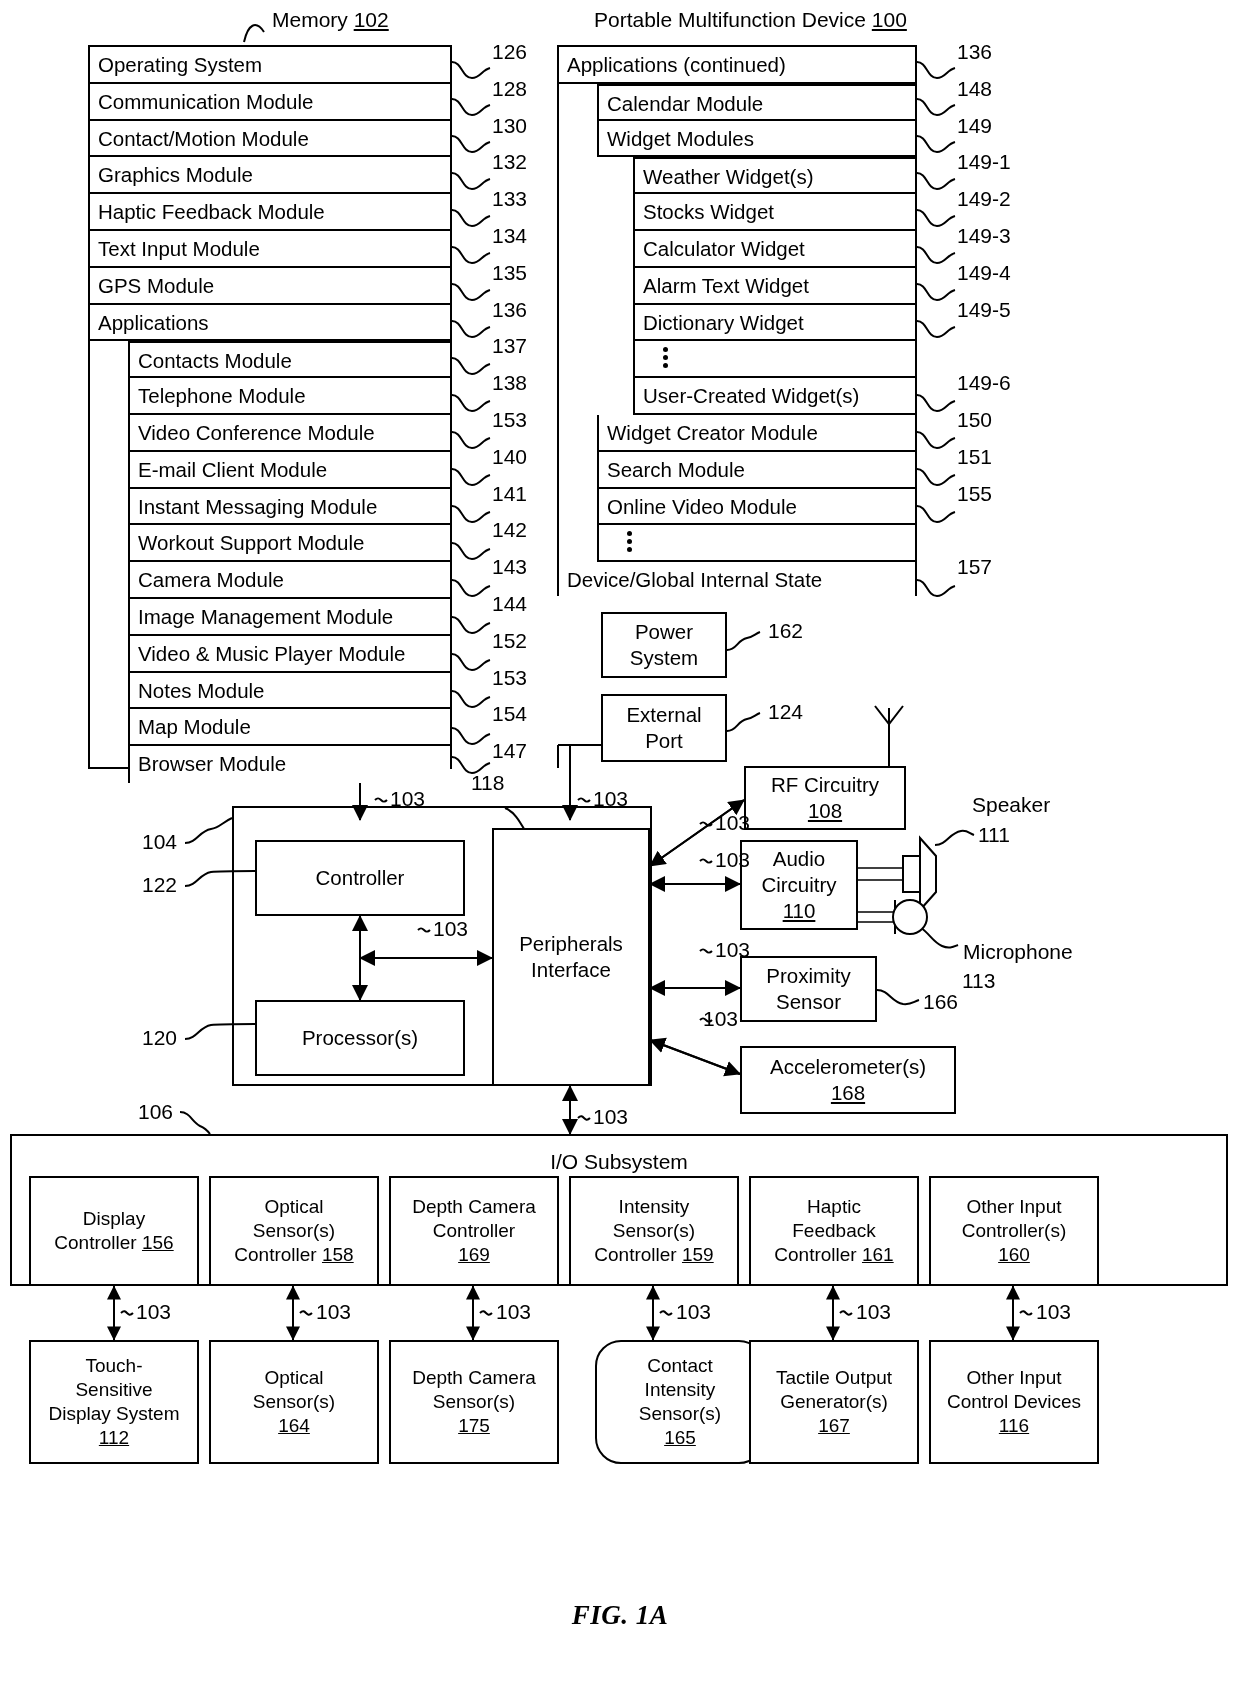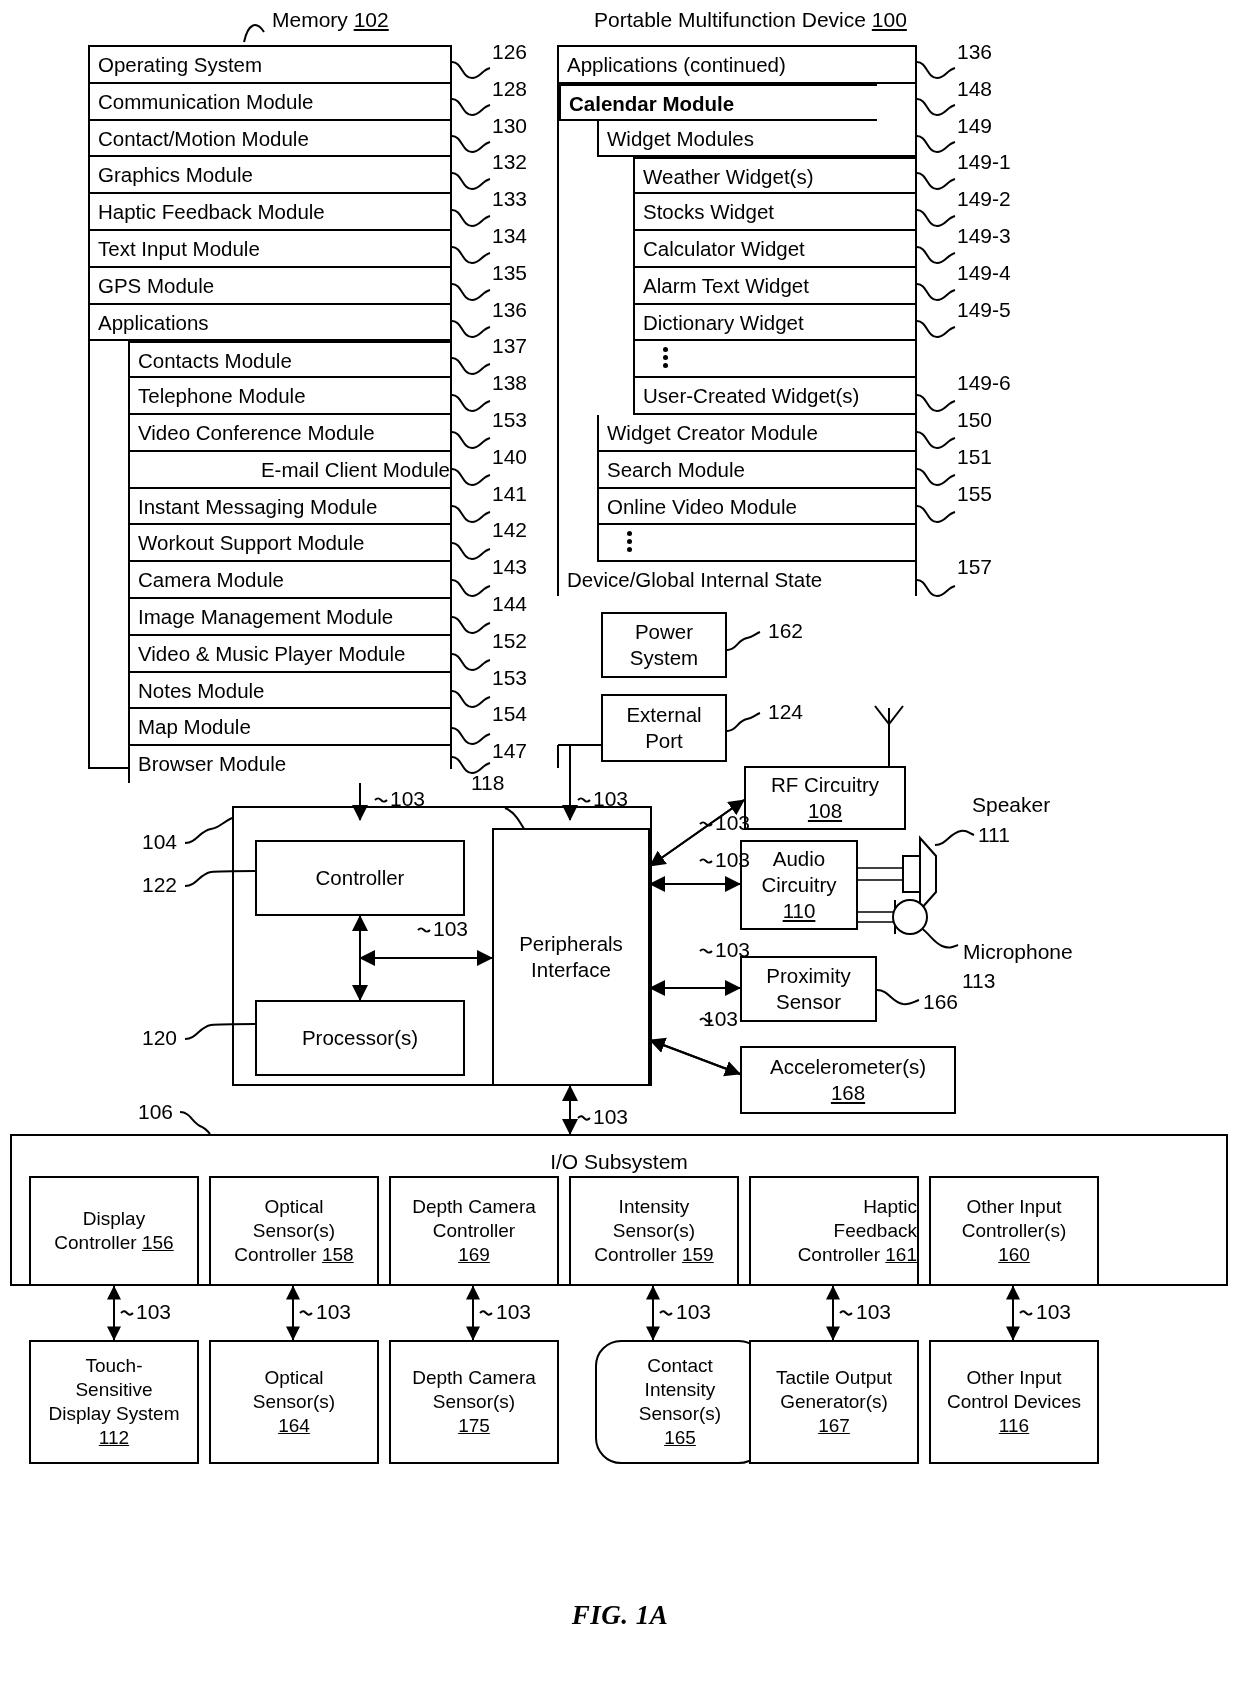--- a/index.html
+++ b/index.html
@@ -261,21 +261,21 @@
       <div class="row" style="margin-left: 0px; width: calc(100% + 0px);"><span>Communication Module</span></div>
       <div class="row" style="margin-left: 0px; width: calc(100% + 0px);"><span>Contact/Motion Module</span></div>
       <div class="row" style="margin-left: 0px; width: calc(100% + 0px);"><span>Graphics Module</span></div>
       <div class="row" style="margin-left: 0px; width: calc(100% + 0px);"><span>Haptic Feedback Module</span></div>
       <div class="row" style="margin-left: 0px; width: calc(100% + 0px);"><span>Text Input Module</span></div>
       <div class="row" style="margin-left: 0px; width: calc(100% + 0px);"><span>GPS Module</span></div>
       <div class="row" style="margin-left: 0px; width: calc(100% + 0px);"><span>Applications</span></div>
       <div class="row" style="margin-left: 38px; width: calc(100% - 38px); border-left: 2px solid rgb(0, 0, 0); border-top: 2px solid rgb(0, 0, 0);"><span>Contacts Module</span></div>
       <div class="row" style="margin-left: 38px; width: calc(100% - 38px); border-left: 2px solid rgb(0, 0, 0);"><span>Telephone Module</span></div>
       <div class="row" style="margin-left: 38px; width: calc(100% - 38px); border-left: 2px solid rgb(0, 0, 0);"><span>Video Conference Module</span></div>
-      <div class="row" style="margin-left: 38px; width: calc(100% - 38px); border-left: 2px solid rgb(0, 0, 0); text-align: right;"><span>E-mail Client Module</span></div>
+      <div class="row" style="margin-left: 38px; width: calc(100% - 38px); border-left: 2px solid rgb(0, 0, 0);"><span>E-mail Client Module</span></div>
       <div class="row" style="margin-left: 38px; width: calc(100% - 38px); border-left: 2px solid rgb(0, 0, 0);"><span>Instant Messaging Module</span></div>
       <div class="row" style="margin-left: 38px; width: calc(100% - 38px); border-left: 2px solid rgb(0, 0, 0);"><span>Workout Support Module</span></div>
       <div class="row" style="margin-left: 38px; width: calc(100% - 38px); border-left: 2px solid rgb(0, 0, 0);"><span>Camera Module</span></div>
       <div class="row" style="margin-left: 38px; width: calc(100% - 38px); border-left: 2px solid rgb(0, 0, 0);"><span>Image Management Module</span></div>
       <div class="row" style="margin-left: 38px; width: calc(100% - 38px); border-left: 2px solid rgb(0, 0, 0);"><span>Video &amp; Music Player Module</span></div>
       <div class="row" style="margin-left: 38px; width: calc(100% - 38px); border-left: 2px solid rgb(0, 0, 0);"><span>Notes Module</span></div>
       <div class="row" style="margin-left: 38px; width: calc(100% - 38px); border-left: 2px solid rgb(0, 0, 0);"><span>Map Module</span></div>
       <div class="row last" style="margin-left: 38px; width: calc(100% - 38px); border-left: 2px solid rgb(0, 0, 0);"><span>Browser Module</span></div>
     </div>
 
@@ -301,21 +301,21 @@
       <div class="refnum" style="left: 492px; top: 702.4px;">154</div>
       <div class="refnum" style="left: 492px; top: 739.2px;">147</div>
     </div>
 
   <div class="hdr" style="left:594px; top:8px;">
     <span>Portable Multifunction Device</span>&nbsp;<span class="u">100</span>
   </div>
 
   <div class="stack" id="devStack" style="left:557px; top:45px; width:360px; height:551px;">
       <div class="row" style="margin-left: 0px; width: calc(100% + 0px);"><span>Applications (continued)</span></div>
-      <div class="row" style="width: calc(100% - 38px); border-left: 2px solid rgb(0, 0, 0); border-top: 2px solid rgb(0, 0, 0); font-weight: bold;"><span>Calendar Module</span></div>
+      <div class="row" style="margin-left: 38px; width: calc(100% - 38px); border-left: 2px solid rgb(0, 0, 0); border-top: 2px solid rgb(0, 0, 0);"><span>Calendar Module</span></div>
       <div class="row" style="margin-left: 38px; width: calc(100% - 38px); border-left: 2px solid rgb(0, 0, 0);"><span>Widget Modules</span></div>
       <div class="row" style="margin-left: 74px; width: calc(100% - 74px); border-left: 2px solid rgb(0, 0, 0); border-top: 2px solid rgb(0, 0, 0);"><span>Weather Widget(s)</span></div>
       <div class="row" style="margin-left: 74px; width: calc(100% - 74px); border-left: 2px solid rgb(0, 0, 0);"><span>Stocks Widget</span></div>
       <div class="row" style="margin-left: 74px; width: calc(100% - 74px); border-left: 2px solid rgb(0, 0, 0);"><span>Calculator Widget</span></div>
       <div class="row" style="margin-left: 74px; width: calc(100% - 74px); border-left: 2px solid rgb(0, 0, 0);"><span>Alarm Text Widget</span></div>
       <div class="row" style="margin-left: 74px; width: calc(100% - 74px); border-left: 2px solid rgb(0, 0, 0);"><span>Dictionary Widget</span></div>
       <div class="row" style="margin-left: 74px; width: calc(100% - 74px); border-left: 2px solid rgb(0, 0, 0); position: relative;">
         <span class="vdots" style="left: 28px; top: 6px;">
           <i></i>
           <i></i>
@@ -445,21 +445,21 @@
       <div class="box boxsm" style="left: 389px; top: 1176px; width: 170px; height: 110px;">
         <span>Depth Camera</span>
         <span>Controller</span>
         <span class="u">169</span>
       </div>
       <div class="box boxsm" style="left: 569px; top: 1176px; width: 170px; height: 110px;">
         <span>Intensity</span>
         <span>Sensor(s)</span>
         <span>Controller <span class="u">159</span></span>
       </div>
-      <div class="box boxsm" style="left: 749px; top: 1176px; width: 170px; height: 110px; align-items: flex-end;">
+      <div class="box boxsm" style="left: 749px; top: 1176px; width: 170px; height: 110px;">
         <span>Haptic</span>
         <span>Feedback</span>
         <span>Controller <span class="u">161</span></span>
       </div>
       <div class="box boxsm" style="left: 929px; top: 1176px; width: 170px; height: 110px;">
         <span>Other Input</span>
         <span>Controller(s)</span>
         <span class="u">160</span>
       </div>
     </div>

